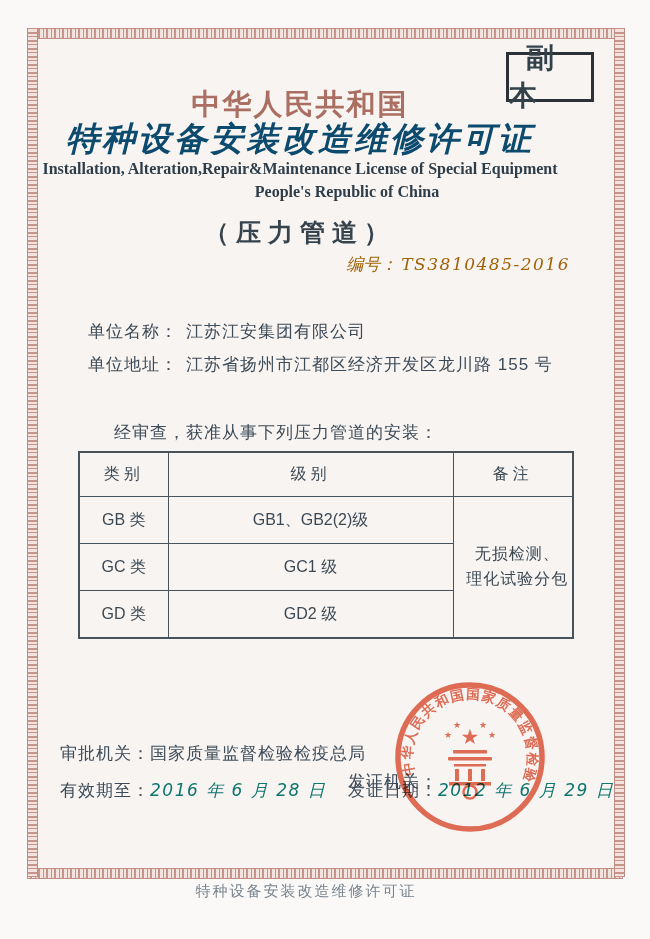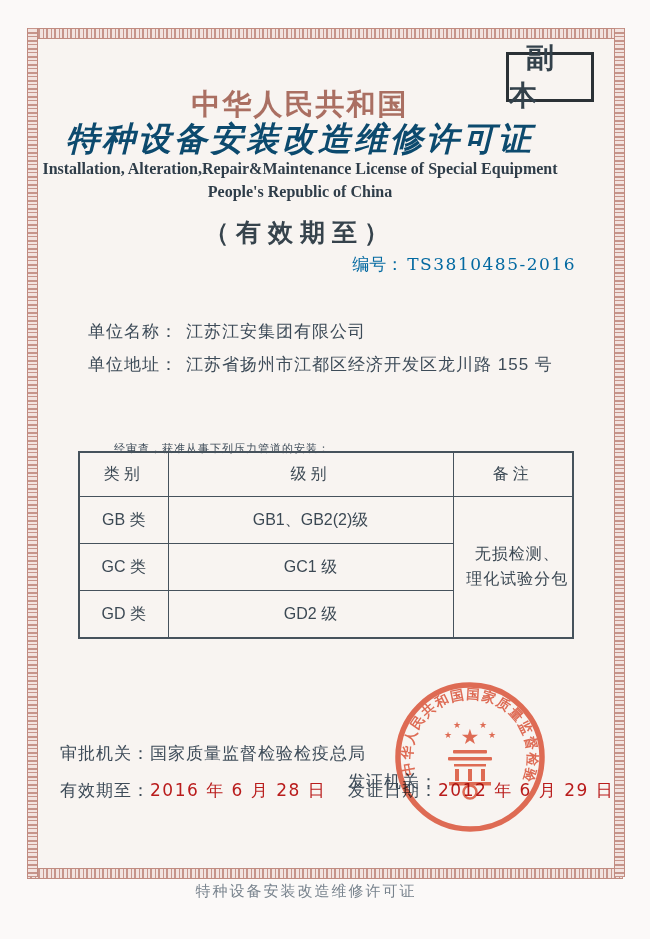--- a/index.html
+++ b/index.html
@@ -36,33 +36,33 @@
     display:flex;align-items:center;justify-content:center;
     font-size:28px;font-weight:bold;color:#33414b;
     letter-spacing:17px;text-indent:17px;
   }
 
   .center-line{position:absolute;left:0;width:600px;text-align:center;}
   .title-cn1{top:85px;font-size:29px;font-weight:bold;letter-spacing:2px;color:#aa6f62;}
   .title-cn2{top:117px;font-size:33px;font-weight:bold;letter-spacing:3px;color:#0c4a6e;font-style:italic;}
   .title-en{font-family:"Liberation Serif","DejaVu Serif",serif;font-weight:bold;color:#2f3d49;}
   .title-en1{top:160px;font-size:16px;}
-  .title-en2{top:183px;font-size:16px;}
+  .title-en2{top:183px;font-size:16px;padding-left:47px;}
   .subtitle{top:216px;font-size:25px;font-weight:bold;letter-spacing:7px;color:#36434c;}
 
   .license-no{
-    position:absolute;top:253px;right:74px;font-size:17px;color:#0369a1;
+    position:absolute;top:253px;right:80px;font-size:17px;color:#a16207;font-style:italic;
   }
   .license-no .num{font-family:"DejaVu Serif","Liberation Serif",serif;letter-spacing:1.5px;margin-left:4px;}
 
   .field-line{position:absolute;left:88px;font-size:17px;color:#3d4b58;letter-spacing:1px;text-align:right;}
   .field-line .val{margin-left:8px;}
   .f-name{top:320px;}
   .f-addr{top:353px;}
-  .approval-line{position:absolute;left:114px;top:421px;font-size:11px;color:#3d4b58;letter-spacing:1px;margin-top:20px;}
+  .approval-line{position:absolute;left:114px;top:421px;font-size:17px;color:#3d4b58;letter-spacing:1px;}
 
   table.scope{
     position:absolute;left:78px;top:451px;width:494px;
     border-collapse:collapse;table-layout:fixed;
   }
   table.scope th,table.scope td{
     border:1.5px solid #46525c;font-size:16px;color:#3c4954;
     text-align:center;vertical-align:middle;font-weight:normal;
   }
   table.scope{border:2px solid #46525c;}
@@ -71,21 +71,21 @@
   .col-cat{width:89px;}
   .col-grade{width:285px;}
   .col-remark{width:120px;}
   td.remark{text-align:left;padding-left:10px;line-height:1.55;letter-spacing:1px;}
 
   .bottom-field{position:absolute;font-size:17px;color:#3d4b58;letter-spacing:1px;white-space:nowrap;}
   .bf-approve{left:60px;top:742px;}
   .bf-issueorg{left:348px;top:770px;}
   .bf-valid{left:60px;top:779px;}
   .bf-issuedate{left:348px;top:779px;}
-  .bottom-field .date{font-family:"DejaVu Sans","Liberation Sans",sans-serif;color:#b91c1c;letter-spacing:1.5px;}
+  .bottom-field .date{font-family:"DejaVu Sans","Liberation Sans",sans-serif;color:#0f766e;letter-spacing:1.5px;font-style:italic;}
 
   .seal{
     position:absolute;left:391px;top:678px;width:158px;height:158px;
     mix-blend-mode:multiply;opacity:.92;pointer-events:none;
   }
 
   .page-footer{
     position:absolute;left:0;top:882px;width:612px;text-align:center;
     font-size:15px;color:#78838d;letter-spacing:2px;
   }
@@ -101,21 +101,21 @@
 <div class="bstrip v b-right"></div>
 
 <div class="copy-badge">
   <span>副本</span>
 </div>
 
 <div class="center-line title-cn1">中华人民共和国</div>
 <div class="center-line title-cn2">特种设备安装改造维修许可证</div>
 <div class="center-line title-en title-en1">Installation, Alteration,Repair&amp;Maintenance License of Special Equipment</div>
 <div class="center-line title-en title-en2">People's Republic of China</div>
-<div class="center-line subtitle">（有效期至）</div>
+<div class="center-line subtitle">（压力管道）</div>
 
 <div class="license-no">
   <span>编号：</span><span class="num">TS3810485-2016</span>
 </div>
 
 <div class="field-line f-name">
   <span>单位名称：</span><span class="val">江苏江安集团有限公司</span>
 </div>
 <div class="field-line f-addr">
   <span>单位地址：</span><span class="val">江苏省扬州市江都区经济开发区龙川路 155 号</span>

